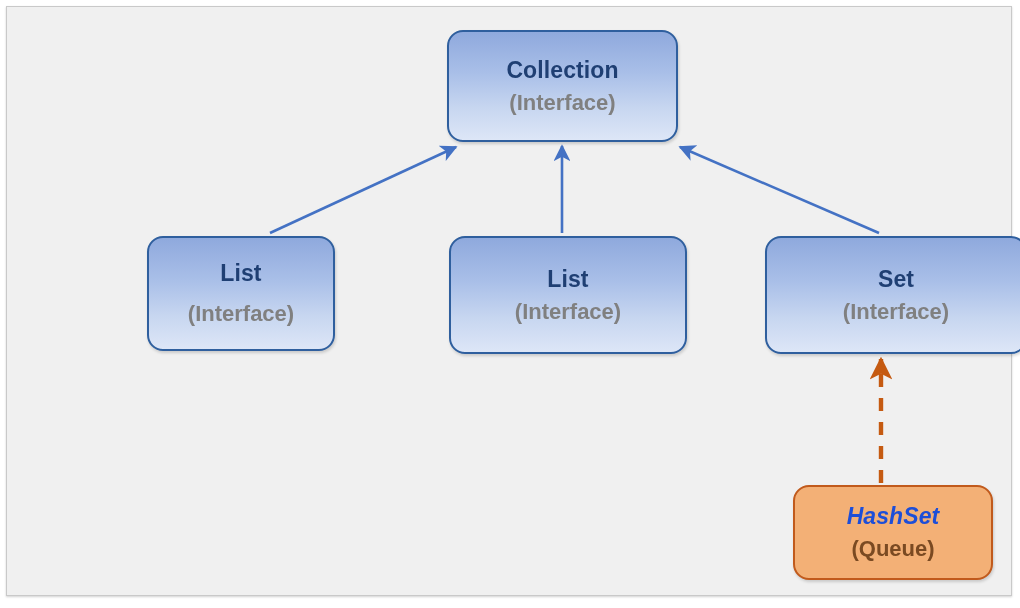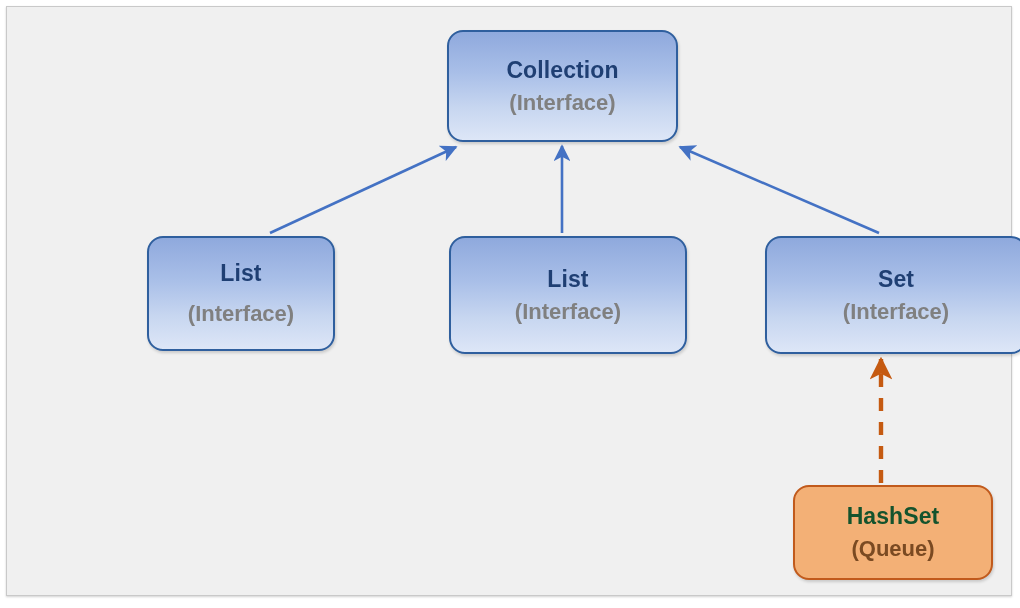--- a/index.html
+++ b/index.html
@@ -59,21 +59,21 @@
     background: #f3b076;
     box-shadow: 1px 2px 3px rgba(0,0,0,0.16);
   }
 
   .node-title {
     font-weight: bold;
     font-size: 23px;
     letter-spacing: 0.1px;
   }
   .node-interface .node-title { color: #1f3f73; }
-  .node-class .node-title { color: #14532d; }
+  .node-class .node-title { color: #1d4ed8; font-style: italic; }
 
   .node-subtitle {
     font-weight: bold;
     font-size: 22px;
     margin-top: 10px;
   }
   .node-interface .node-subtitle { color: #808080; }
   .node-class .node-subtitle { color: #7a4a22; }
 
   

